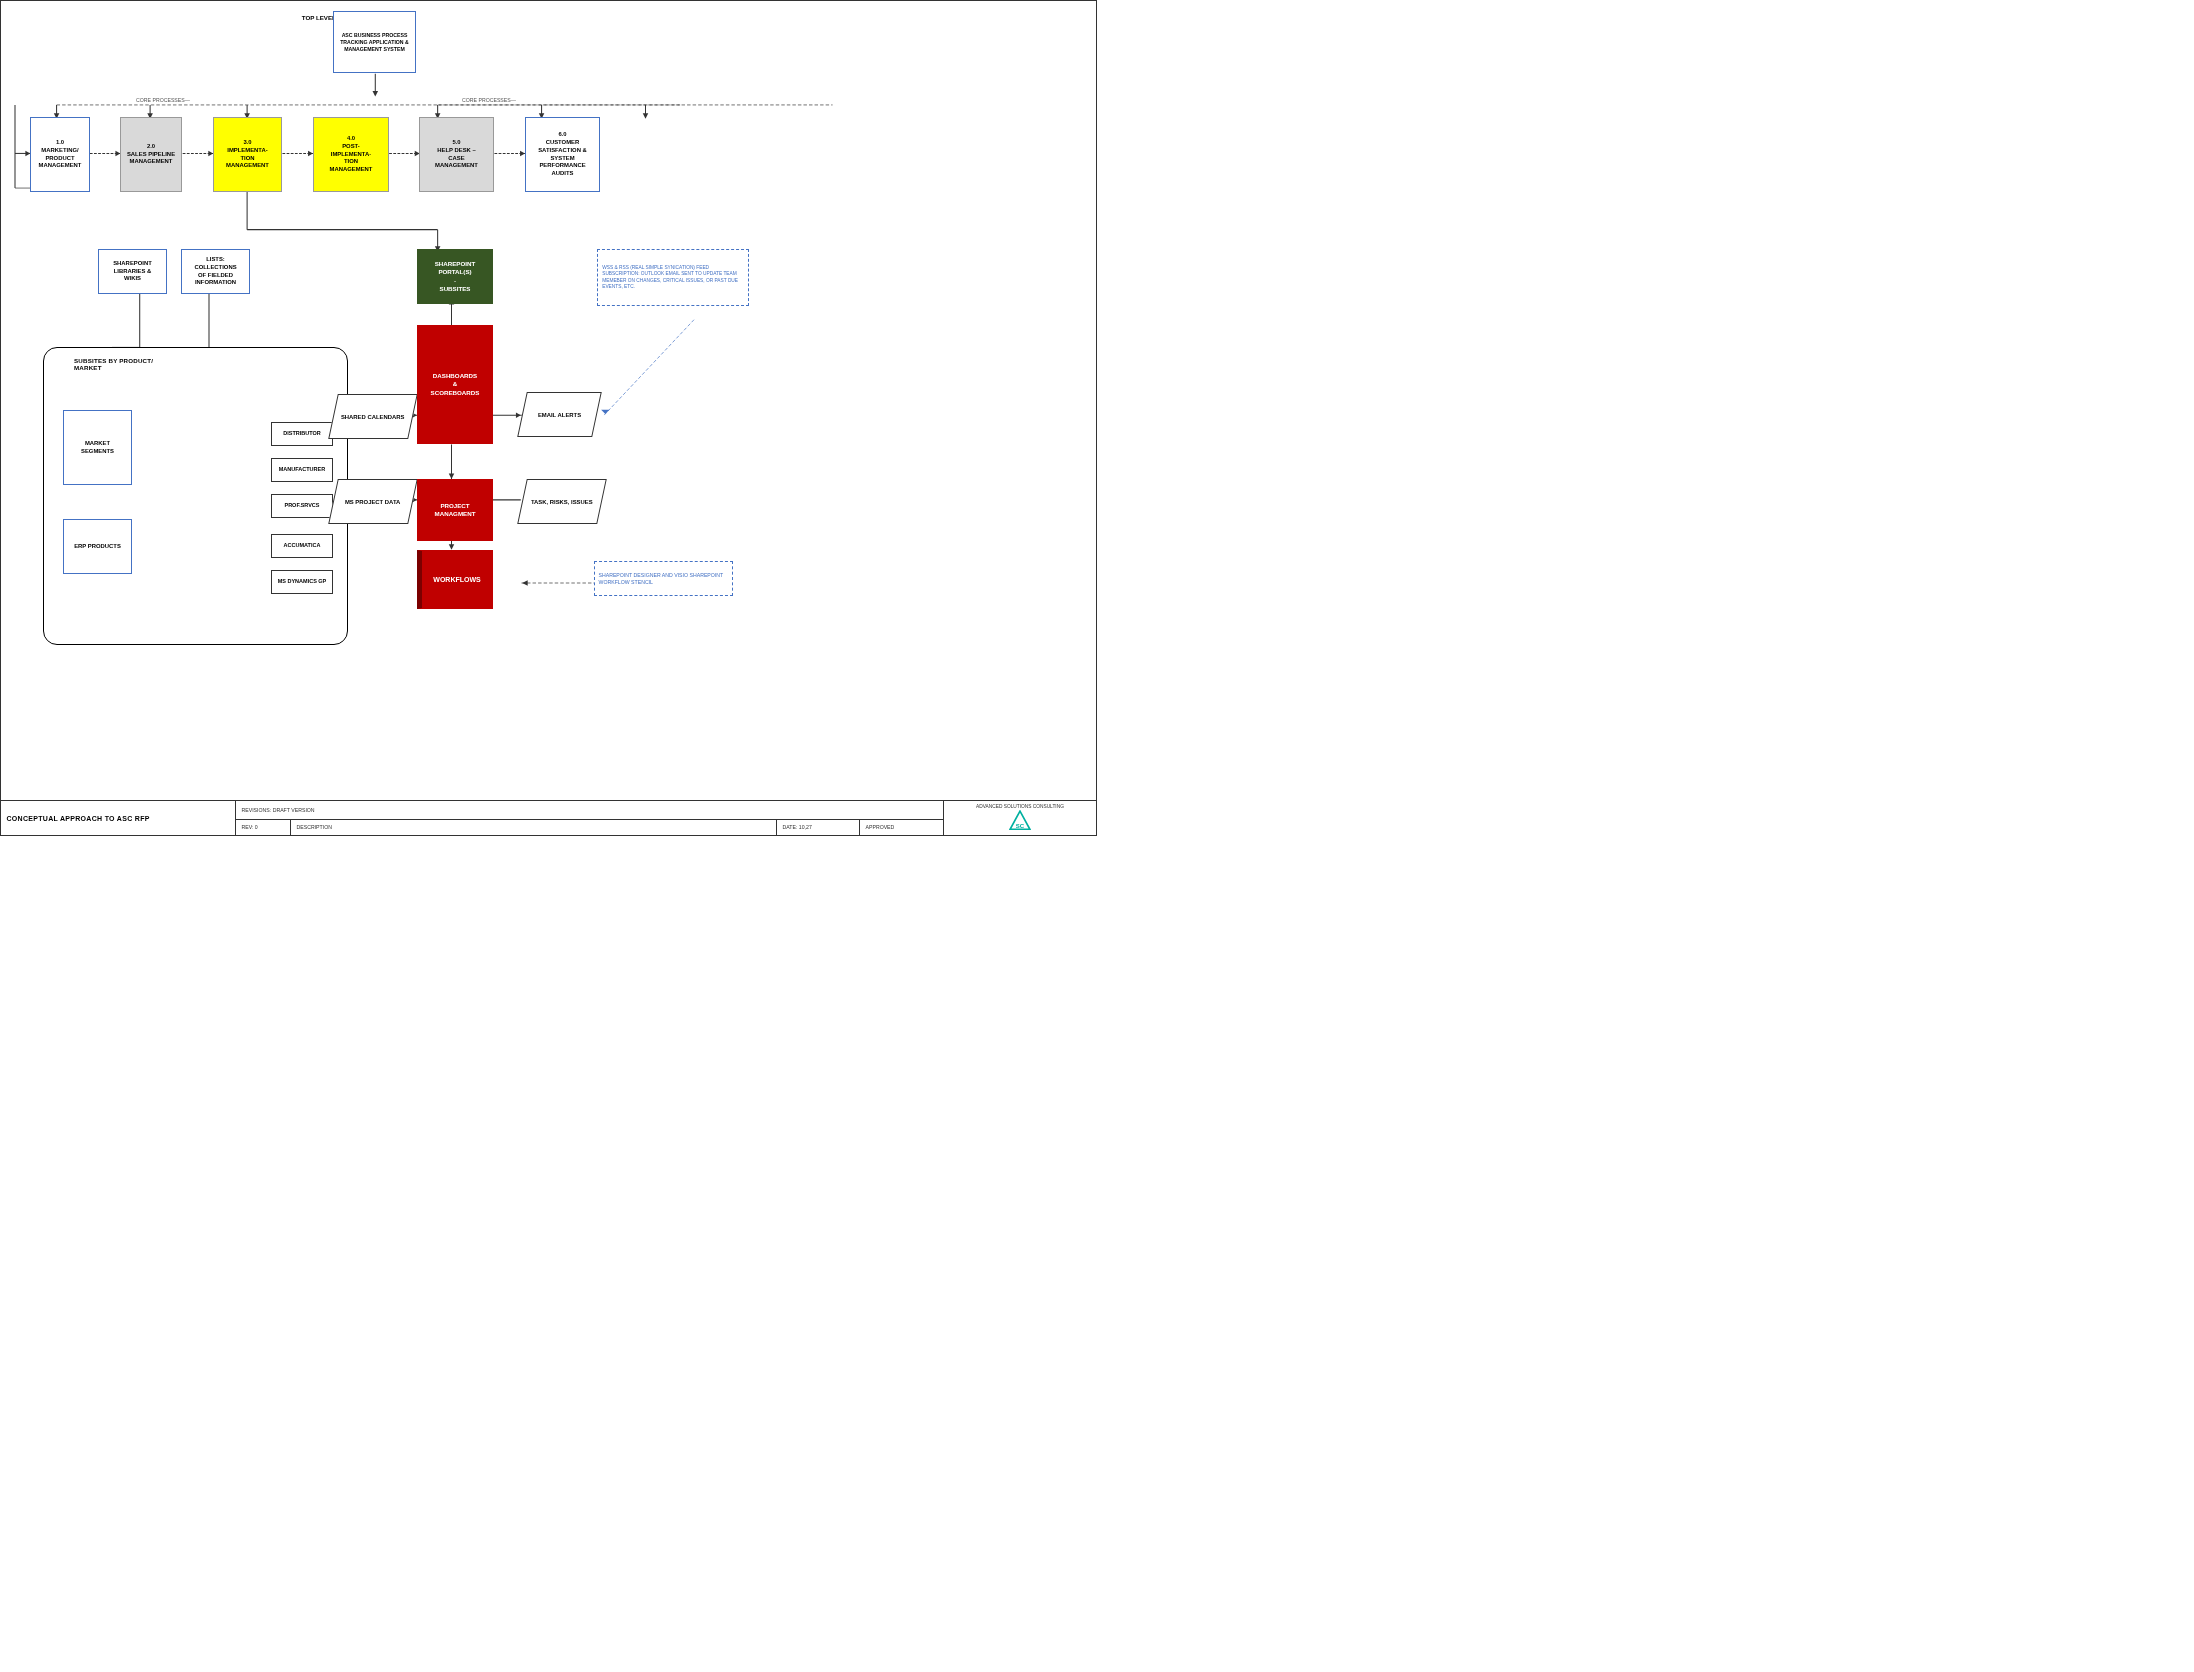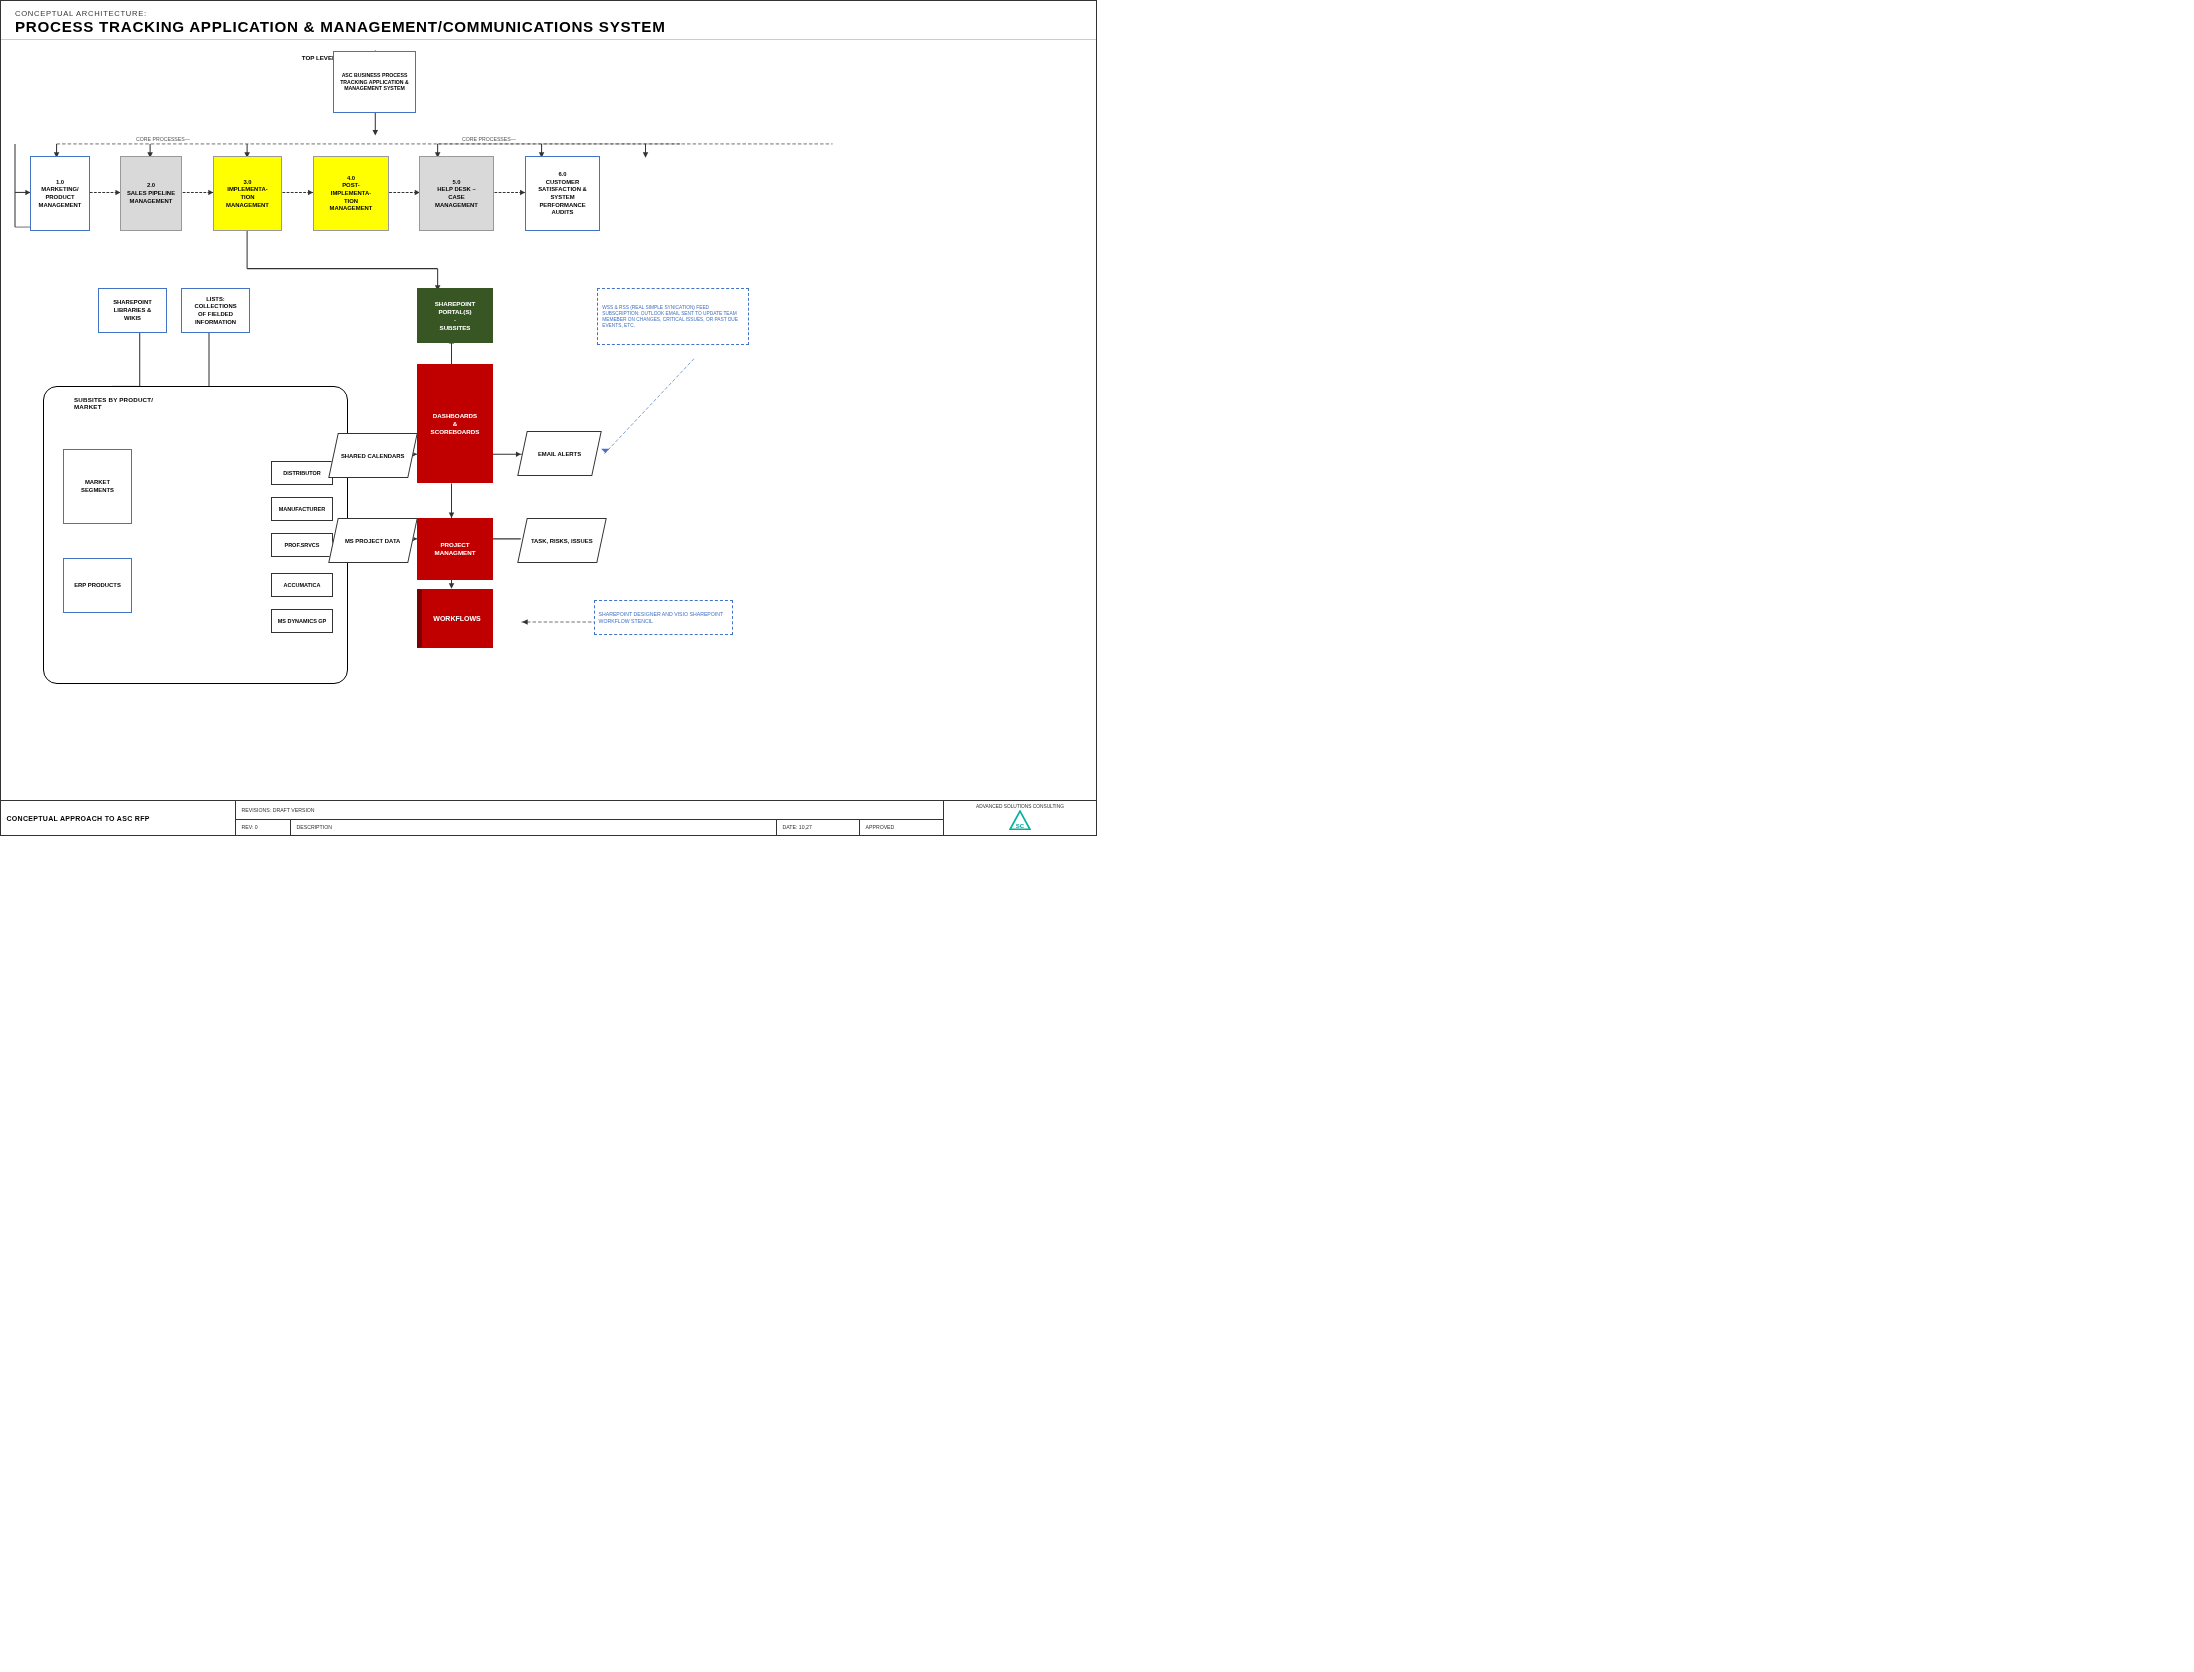--- a/index.html
+++ b/index.html
@@ -178,24 +178,20 @@
     .sc-logo {
       width: 22px;
       height: 22px;
       margin-top: 1.4px;
     }
   </style>
 </head>
 <body>
 
 <div class="page">
-  <div class="header">
-    <div class="header-sub">CONCEPTUAL ARCHITECTURE:</div>
-    <div class="header-title">PROCESS TRACKING APPLICATION &amp; MANAGEMENT/COMMUNICATIONS SYSTEM</div>
-  </div>
 
   <div class="main-content">
 
     <svg class="arrows-svg" viewBox="0 0 1580 1120" width="1094" height="776">
 
       <line x1="540" y1="15" x2="540" y2="55" stroke="#333" stroke-width="1.5"></line>
 
       <line x1="540" y1="105" x2="540" y2="135" stroke="#333" stroke-width="1.5"></line>
       <polygon points="540,138 536,130 544,130" fill="#333"></polygon>
 

